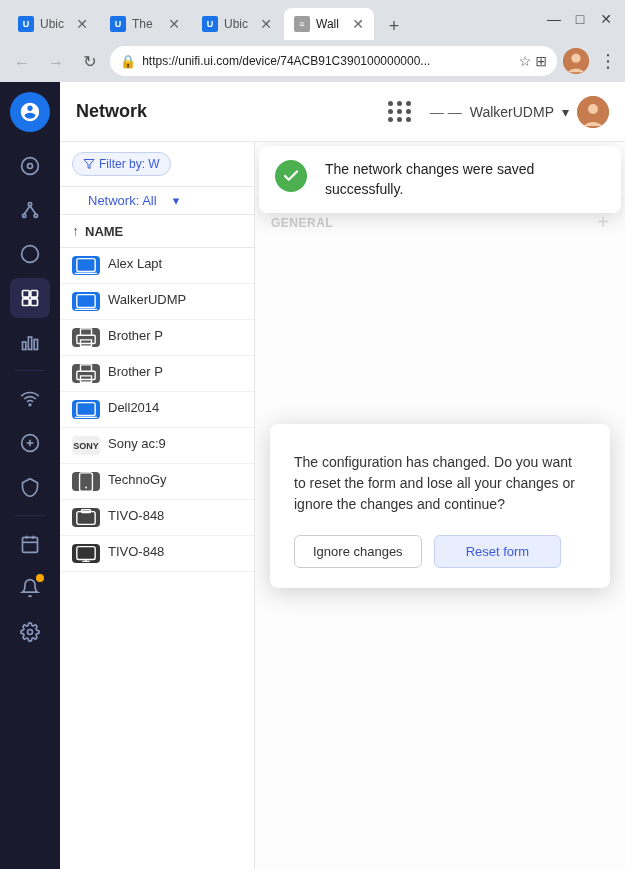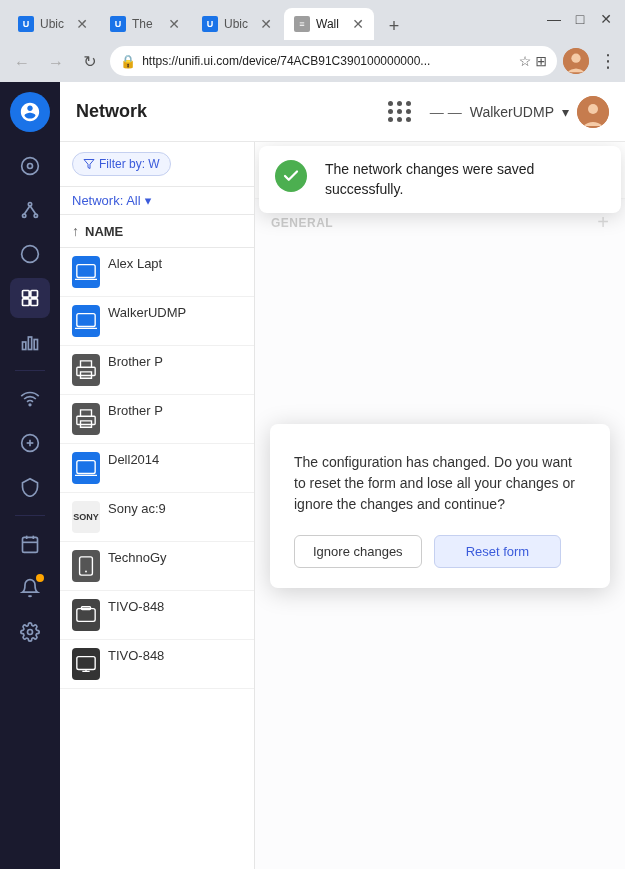--- a/index.html
+++ b/index.html
@@ -55,26 +55,26 @@
     .header-dots { display: grid; grid-template-columns: repeat(3, 6px); gap: 3px; padding: 6px; cursor: pointer; }
     .header-dot { width: 5px; height: 5px; border-radius: 50%; background: #555; }
 
     
     .content-body { display: flex; flex: 1; overflow: hidden; position: relative; }
 
     
     .client-list-panel { width: 195px; background: #fff; border-right: 1px solid #e5e5e5; display: flex; flex-direction: column; flex-shrink: 0; }
     .filter-row { padding: 10px 12px; border-bottom: 1px solid #e8e8e8; }
     .filter-badge { display: inline-flex; align-items: center; gap: 4px; background: #f0f4ff; border: 1px solid #c5d0f0; border-radius: 16px; padding: 4px 10px; font-size: 12px; color: #3b5bdb; }
-    .network-filter { padding: 6px 12px; display: flex; align-items: center; gap: 4px; font-size: 13px; color: #3b5bdb; border-bottom: 1px solid #e8e8e8; cursor: pointer; }
+    .network-filter { padding: 6px 28px; display: flex; align-items: center; gap: 16px; font-size: 13px; color: #3b5bdb; border-bottom: 1px solid #e8e8e8; cursor: pointer; }
     .col-header { display: flex; align-items: center; gap: 6px; padding: 8px 12px; border-bottom: 1px solid #e8e8e8; }
     .sort-icon { font-size: 14px; color: #666; }
     .col-name { font-size: 13px; font-weight: 600; color: #333; }
     .client-row { display: flex; gap: 8px; padding: 8px 12px; border-bottom: 1px solid #f0f0f0; cursor: pointer; }
-    .client-icon { width: 28px; height: 32px; border-radius: 4px; display: flex; align-items: center; justify-content: center; background: #e8e8e8; flex-shrink: 0; overflow: hidden; }
+    .client-icon { width: 28px; height: 19px; border-radius: 4px; display: flex; align-items: center; justify-content: center; background: #e8e8e8; flex-shrink: 0; overflow: hidden; }
     .client-icon img, .client-icon svg { width: 22px; height: 22px; }
     .client-name { font-size: 13px; color: #333; overflow: hidden; text-overflow: ellipsis; white-space: nowrap; }
     .client-count { padding: 8px 12px; font-size: 12px; color: #888; }
 
     
     .device-detail-panel { flex: 1; background: #f4f5f7; display: flex; flex-direction: column; overflow: hidden; position: relative; }
 
     
     .device-header-card { background: #fff; margin: 0; padding: 12px 16px; display: flex; align-items: center; gap: 10px; border-bottom: 1px solid #e0e0e0; }
     .device-header-icon { width: 32px; height: 32px; background: #1a73e8; border-radius: 4px; display: flex; align-items: center; justify-content: center; color: white; font-size: 14px; }

